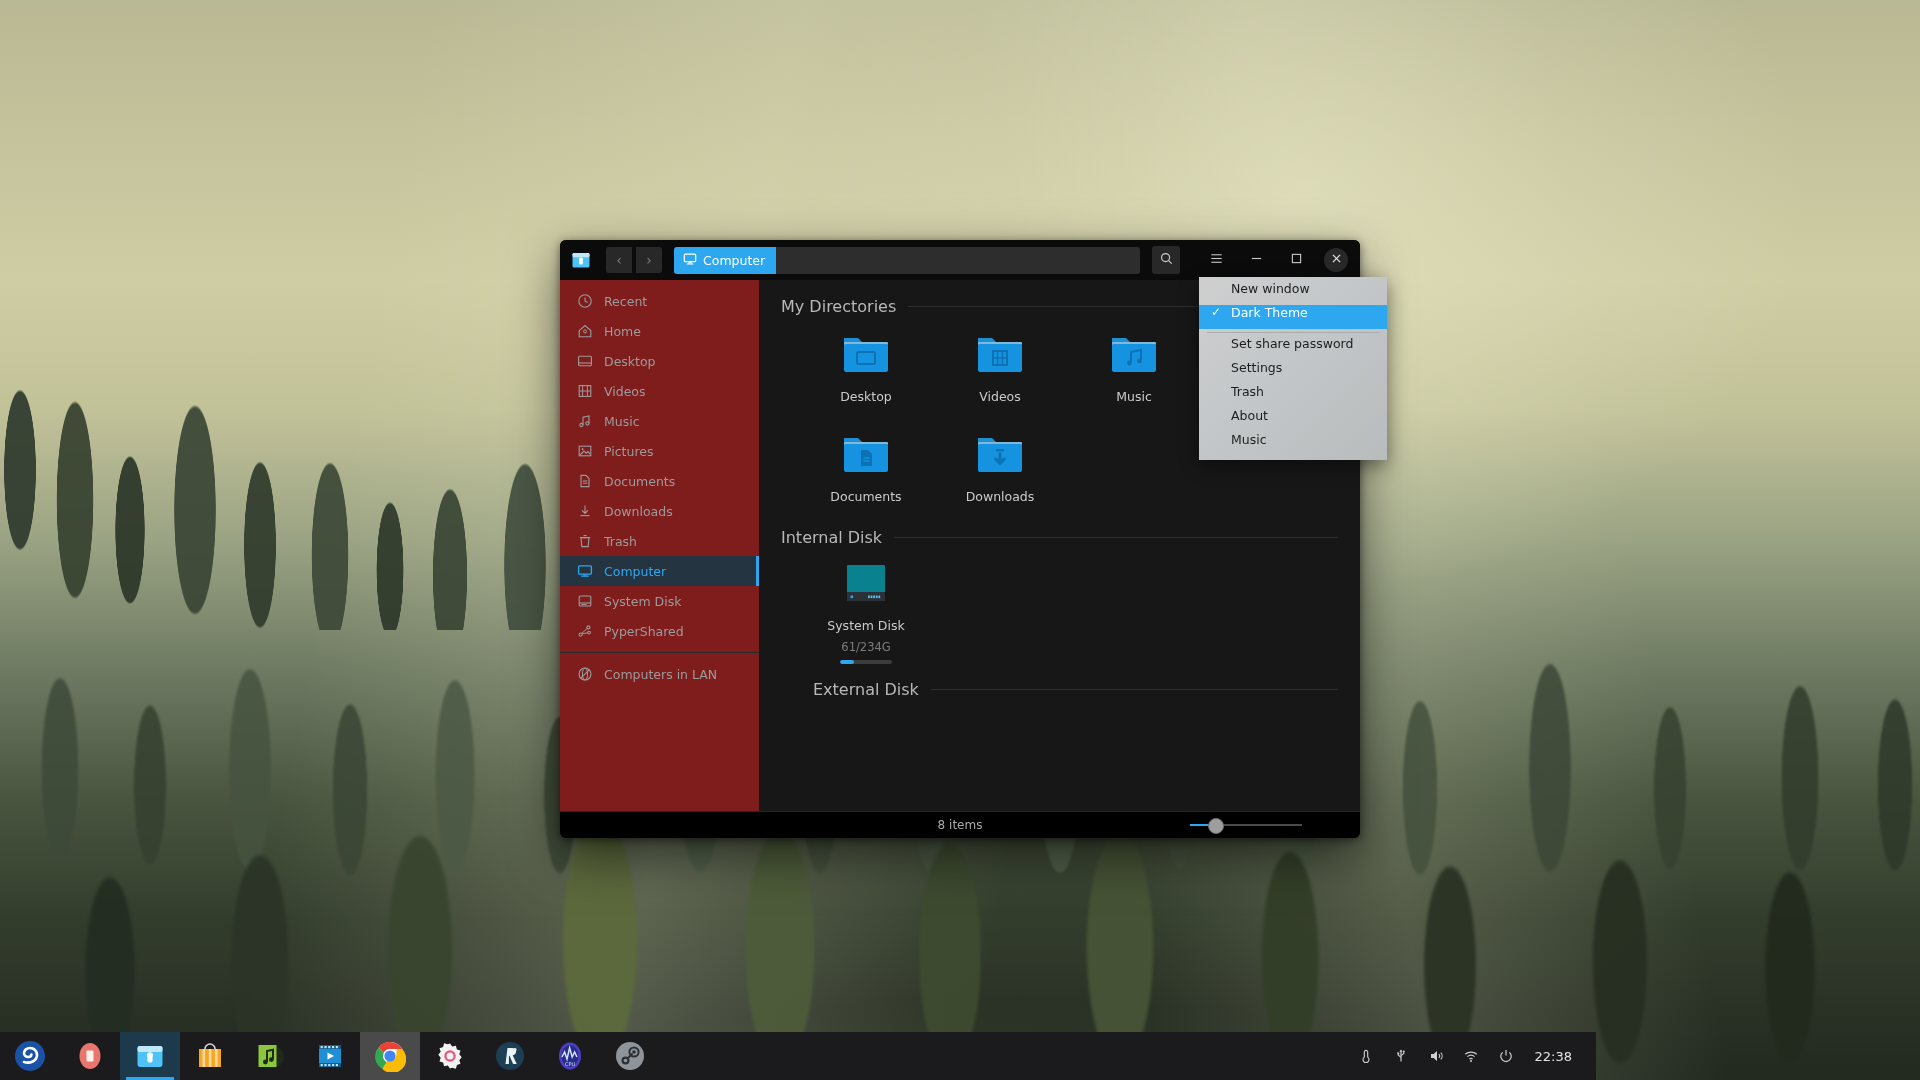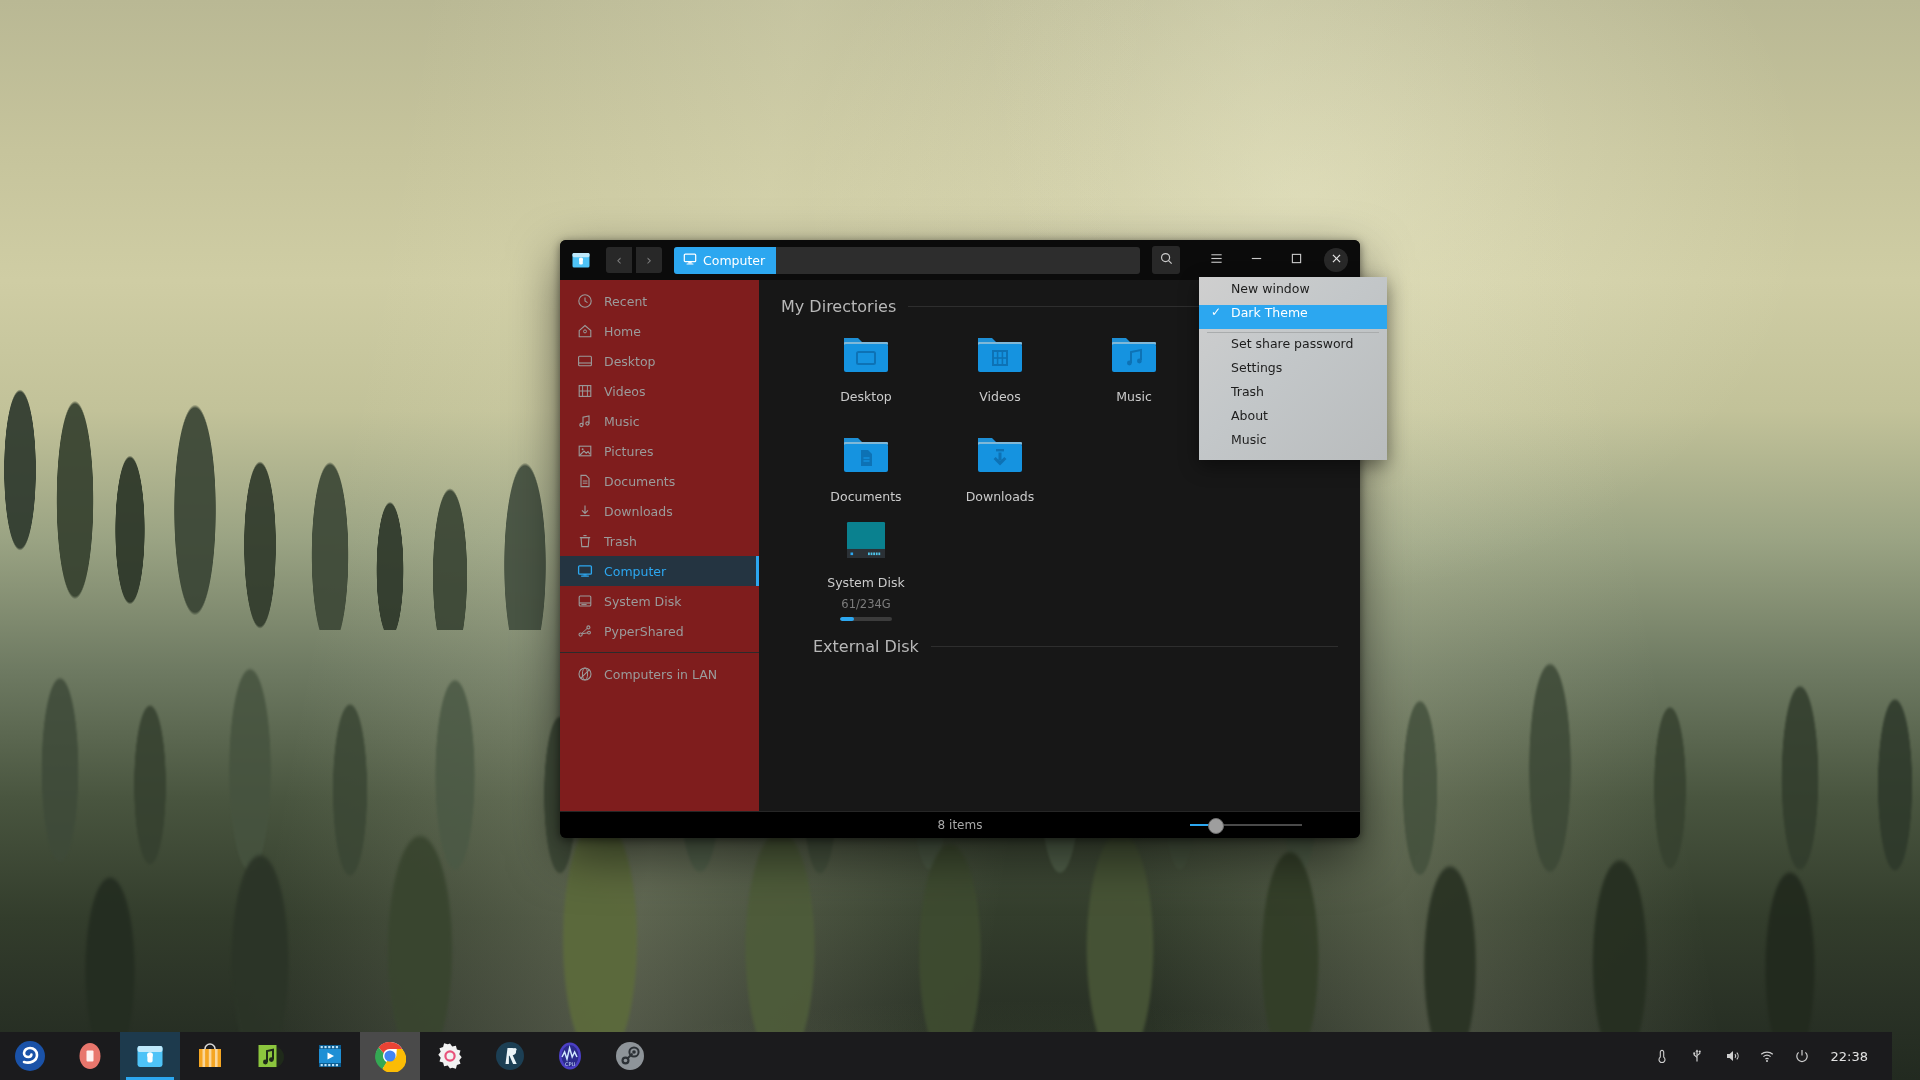--- a/index.html
+++ b/index.html
@@ -237,21 +237,21 @@
     font-size: 12.5px; color: #1d1d1d;
   }
   .mi { height: 24px; display: flex; align-items: flex-start; padding-left: 32px; position: relative; }
   .mi.highlight { background: #2ca7f0; color: #ffffff; }
   .mi .tick { position: absolute; left: 12px; font-size: 12px; }
   .menu-sep { height: 1px; background: #a9acad; margin: 3px 8px; }
 
   
   #taskbar {
     position: absolute; left: 0; bottom: 0;
-    width: 1892px; height: 48px;
+    width: 1596px; height: 48px;
     background: #1b1b1d;
     display: flex; align-items: center;
   }
   #tasklist { display: flex; height: 48px; }
   .task {
     width: 60px; height: 48px;
     display: flex; align-items: center; justify-content: center;
     position: relative;
   }
   .task.active { background: #1d3a4d; }
@@ -532,20 +532,24 @@
                 <rect x="4" y="12" width="44" height="3" rx="1" fill="#7fb8d8"></rect>
                 <rect x="4" y="14" width="44" height="28" rx="2" fill="#1593e0"></rect>
                 <rect x="22" y="19" width="8" height="2.4" fill="#0d72b5"></rect>
                 <path d="M26 22.5v8M20.6 28 26 33.4 31.4 28" fill="none" stroke="#0d72b5" stroke-width="3"></path>
               </svg>
             </span>
             <span class="label">Downloads</span>
           </div>
         </div>
 
+        <div class="section-head" style="padding-top:24px;">
+          <span>Internal Disk</span>
+          <span class="rule"></span>
+        </div>
 
         <div class="grid-row">
           <div class="tile">
             <span>
               <svg viewBox="0 0 44 44" width="44" height="44">
                 <rect x="3" y="4" width="38" height="36" rx="1.5" fill="#0e7d8c"></rect>
                 <rect x="3" y="4" width="38" height="26" rx="1.5" fill="#0a818f"></rect>
                 <rect x="3" y="31" width="38" height="9" fill="#2b3136"></rect>
                 <rect x="6.5" y="34.5" width="2.6" height="2.6" fill="#2ca7f0"></rect>
                 <g fill="#4fc3e8">

